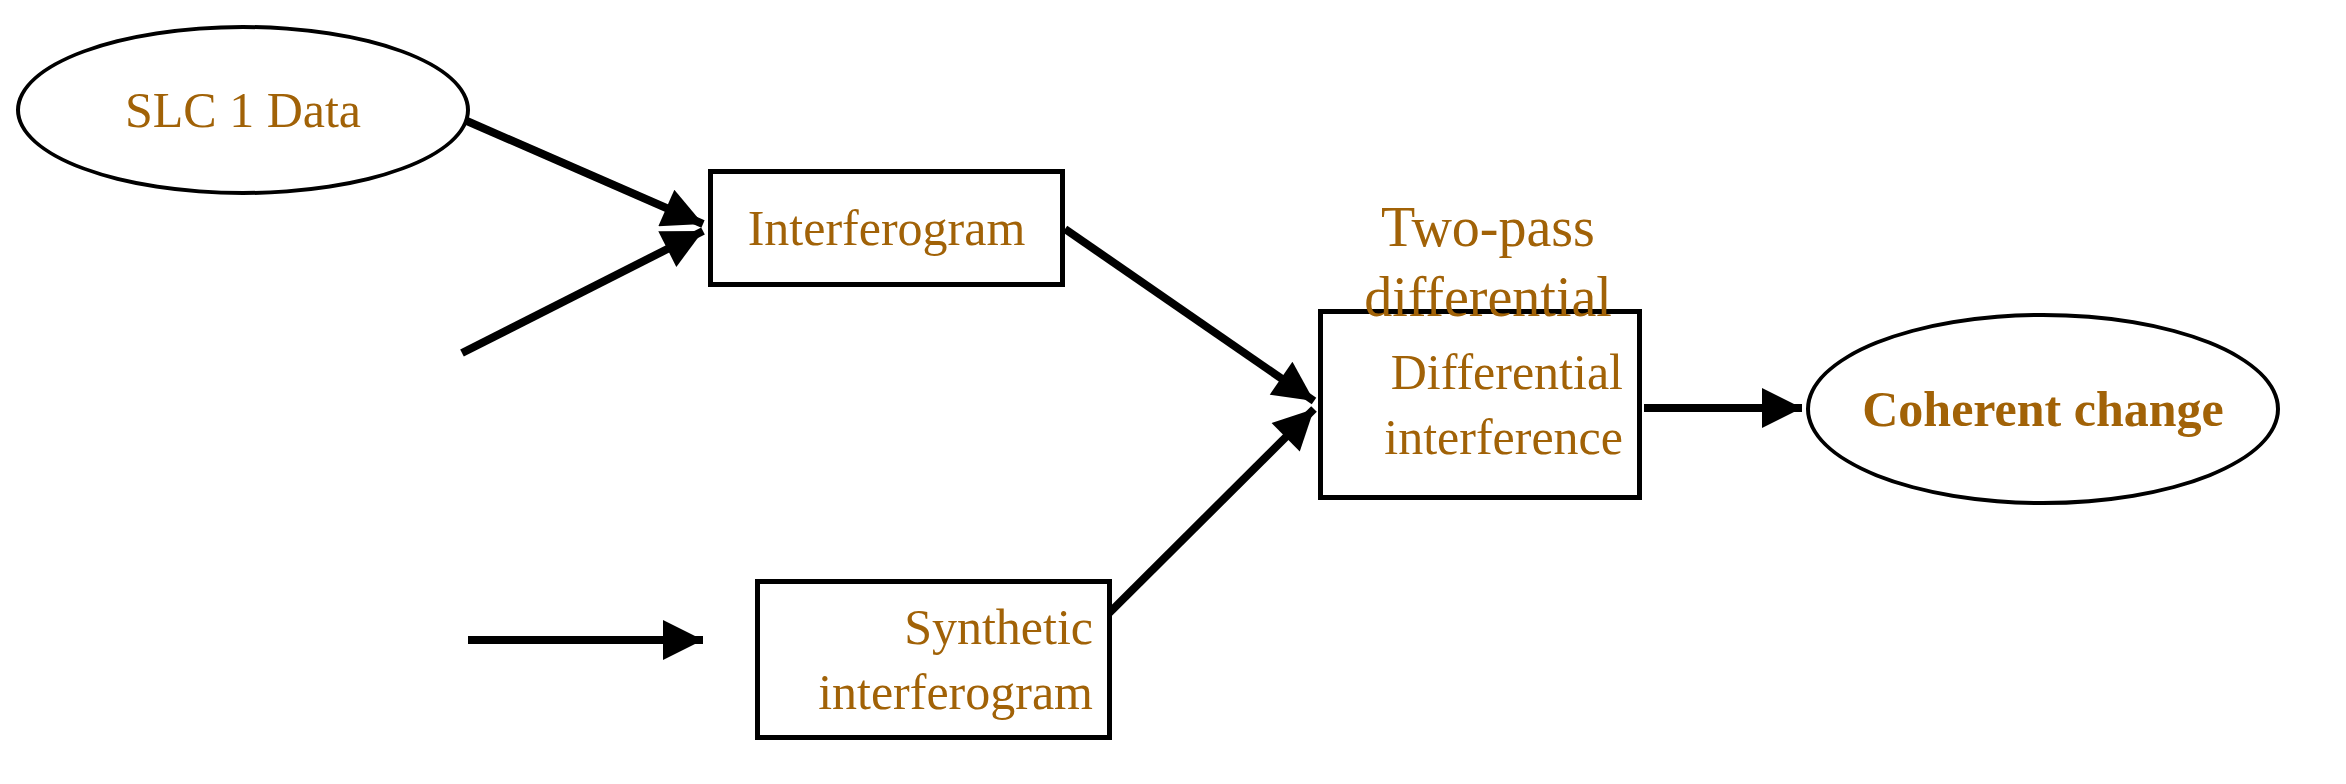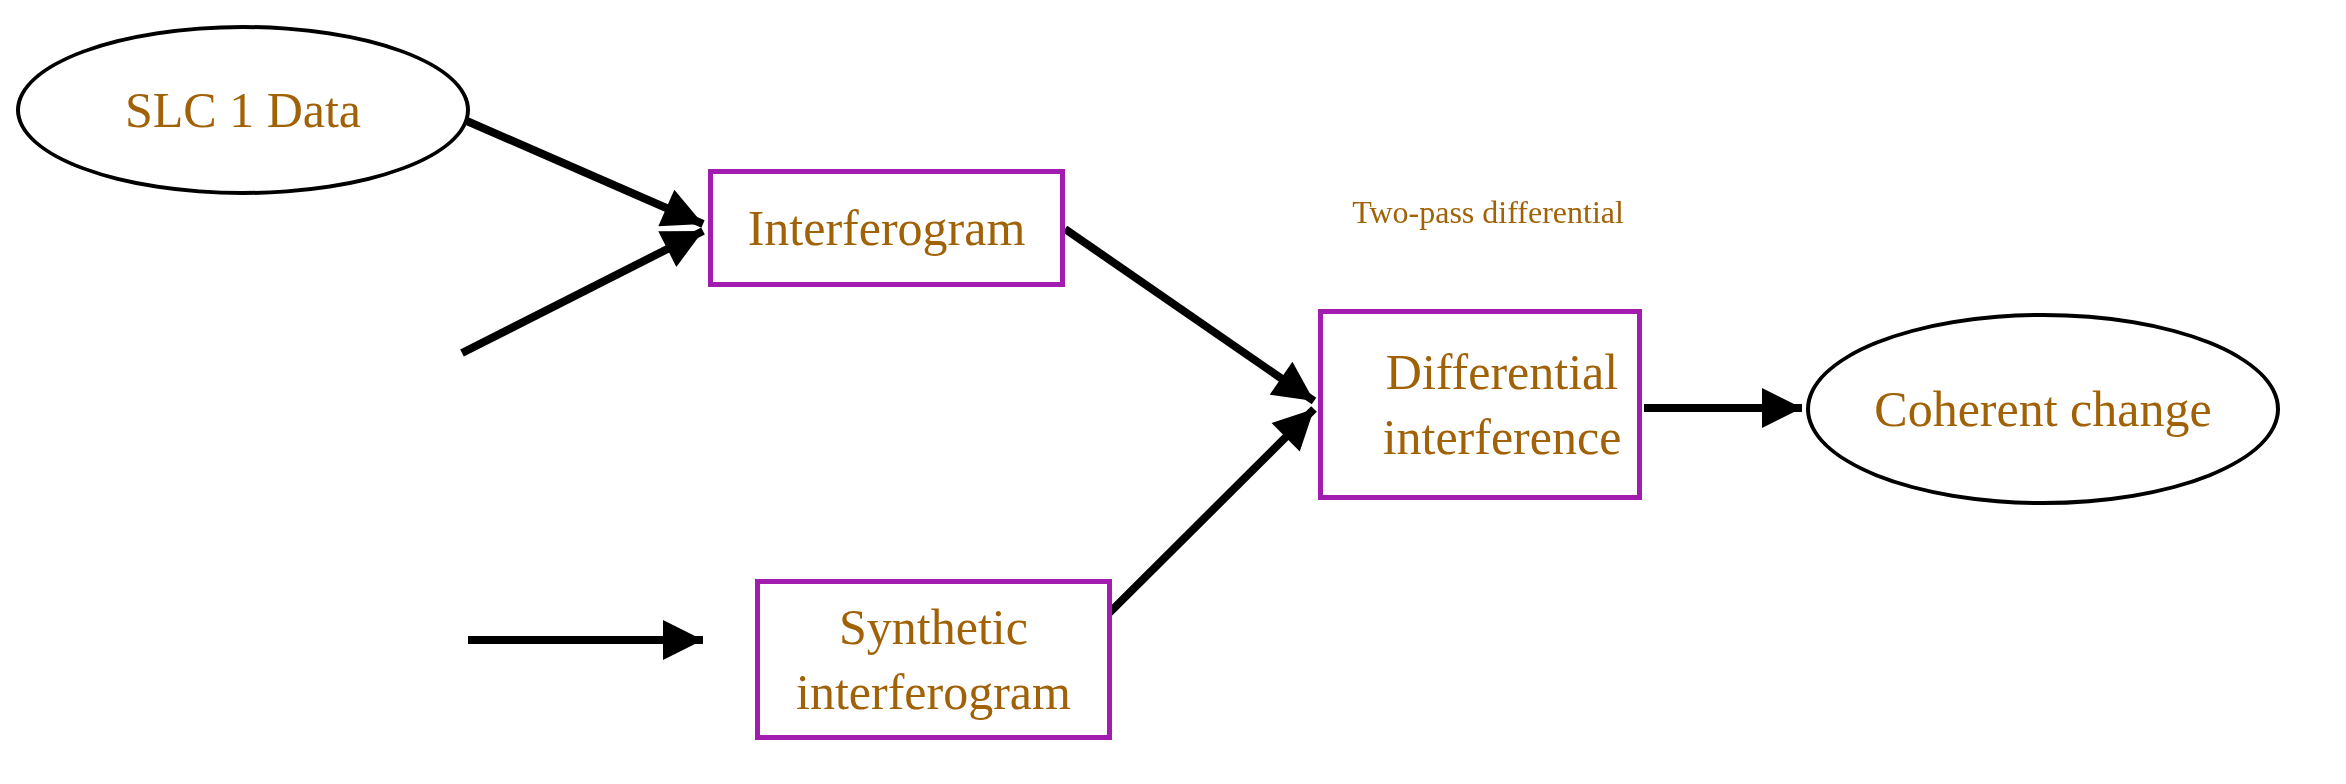--- a/index.html
+++ b/index.html
@@ -41,36 +41,37 @@
   }
   .node .label {
     display: block;
     padding: 0 14px;
   }
   .ellipse {
     border: 4px solid #000000;
     border-radius: 50%;
   }
   .rect {
-    border: 5px solid #a21caf;
+    border: 5px solid #000000;
+    text-align: right;
   }
   #node-slc1 { left: 16px;   top: 25px;  width: 454px; height: 170px; }
   #node-slc2 { left: 16px;   top: 263px; width: 454px; height: 170px; }
   #node-dem  { left: 16px;   top: 555px; width: 454px; height: 170px; }
   #node-interferogram { left: 708px;  top: 169px; width: 357px; height: 118px; }
   #node-synthetic     { left: 708px;  top: 579px; width: 357px; height: 161px; margin-left: 47px; }
   #node-differential  { left: 1318px; top: 309px; width: 324px; height: 191px; padding-left: 44px; }
-  #node-coherent      { left: 1806px; top: 313px; width: 474px; height: 192px; }
+  #node-coherent      { left: 1806px; top: 313px; width: 474px; height: 192px; font-weight: bold; }
   #annotation {
     position: absolute;
     left: 1268px;
     top: 192px;
     width: 440px;
     text-align: center;
-    font-size: 32px;
+    font-size: 56px;
     line-height: 1.25;
   }
 </style>
 </head>
 <body>
 
 <div id="canvas">
 
   <svg id="edge-layer" width="2346" height="784" viewBox="0 0 2346 784" aria-hidden="true">
     <defs>

